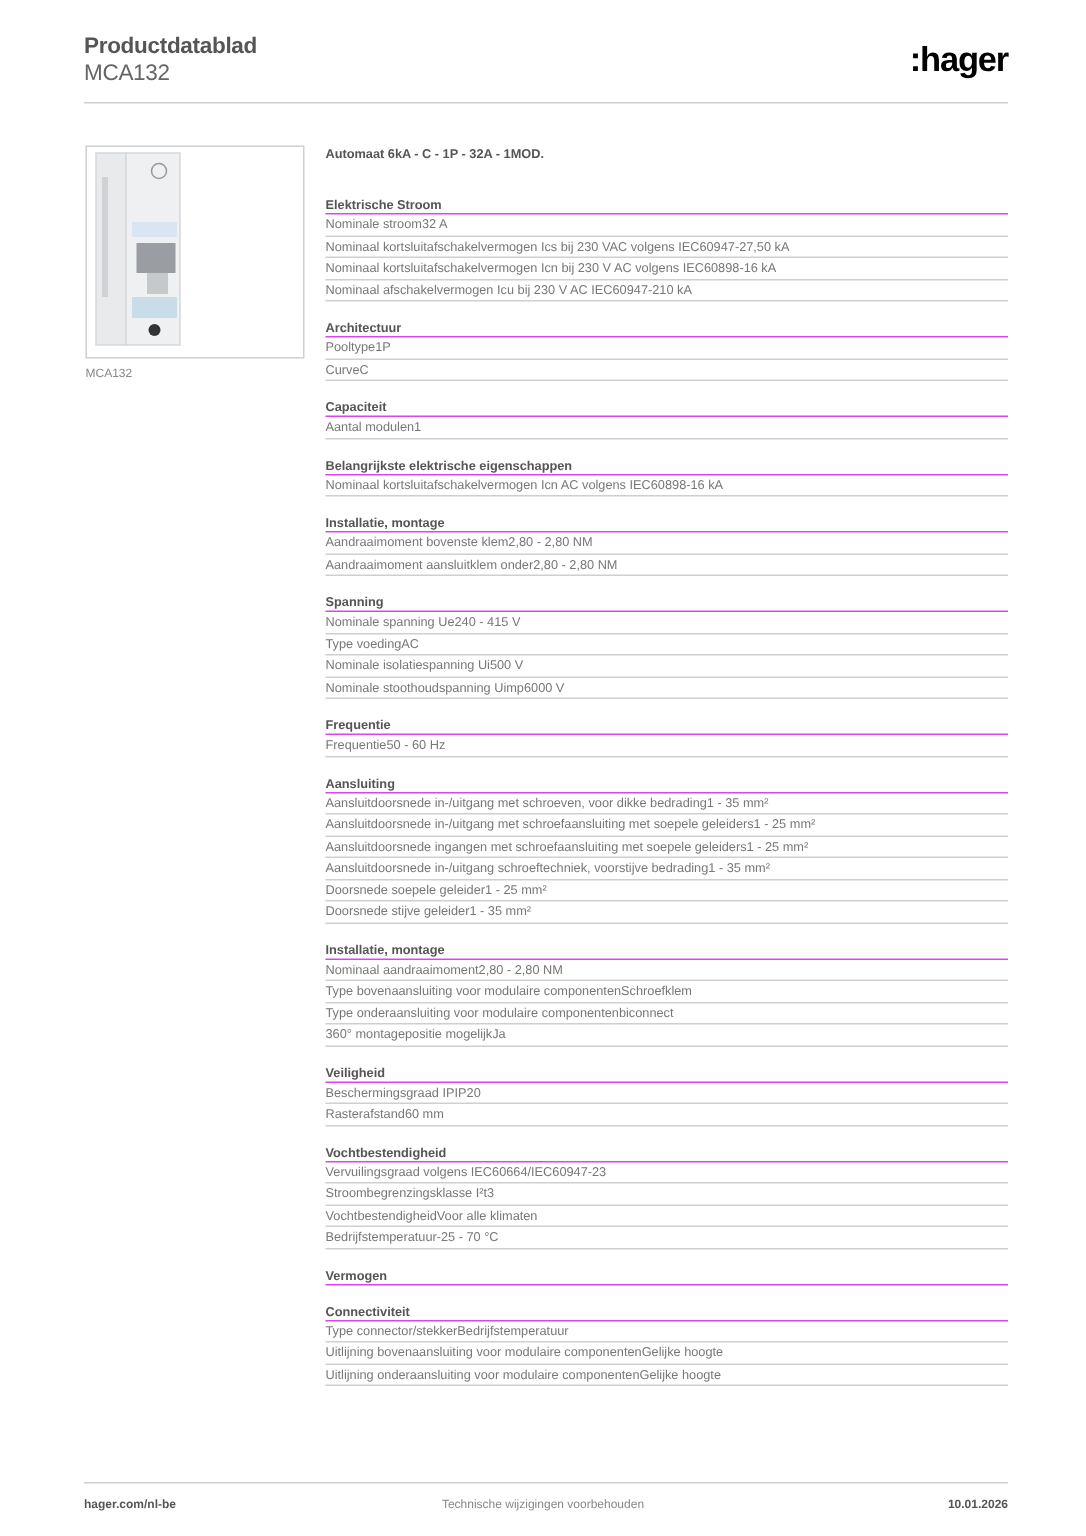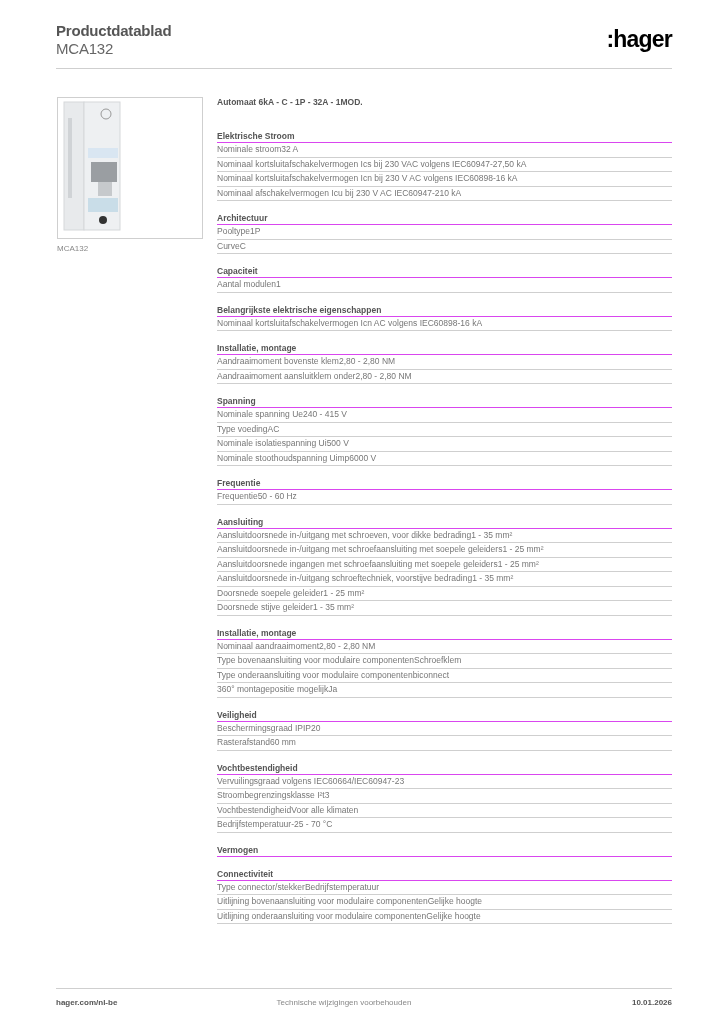--- a/index.html
+++ b/index.html
@@ -18,21 +18,21 @@
   .product-desc { font-size:8.5px; font-weight:bold; color:#555; height:12px; line-height:12px; margin-bottom:22px; }
   .tech-title { font-size:8.5px; font-weight:bold; color:#555; height:12px; line-height:12px; margin-bottom:13px; }
   .section { margin-bottom:11px; }
   .section-title { font-size:8.5px; font-weight:bold; color:#555; height:12px; line-height:12px; border-bottom:1px solid #d946ef; }
   .row { display:flex; justify-content:flex-start; height:13.5px; line-height:13.5px; border-bottom:1px solid #cfcfcf; font-size:8.5px; color:#777; }
   .row .lbl { white-space:nowrap; }
   .row .val { white-space:nowrap; text-align:right; }
 
   .footer-rule { position:absolute; left:56px; top:988px; width:616px; height:1px; background:#cfcfcf; }
   .footer-left { position:absolute; left:56px; top:998px; font-size:8px; font-weight:bold; color:#555; }
-  .footer-center { position:absolute; left:0; width:688px; top:998px; text-align:center; font-size:8px; color:#888; }
+  .footer-center { position:absolute; left:18px; width:688px; top:998px; text-align:center; font-size:8px; color:#888; }
   .footer-right { position:absolute; right:52px; top:998px; font-size:8px; font-weight:bold; color:#555; }
 </style>
 </head>
 <body>
 
 <div class="header">
   <div class="doc-title">Productdatablad</div>
   <div class="doc-sub">MCA132</div>
   <div class="logo">:hager</div>
 </div>

